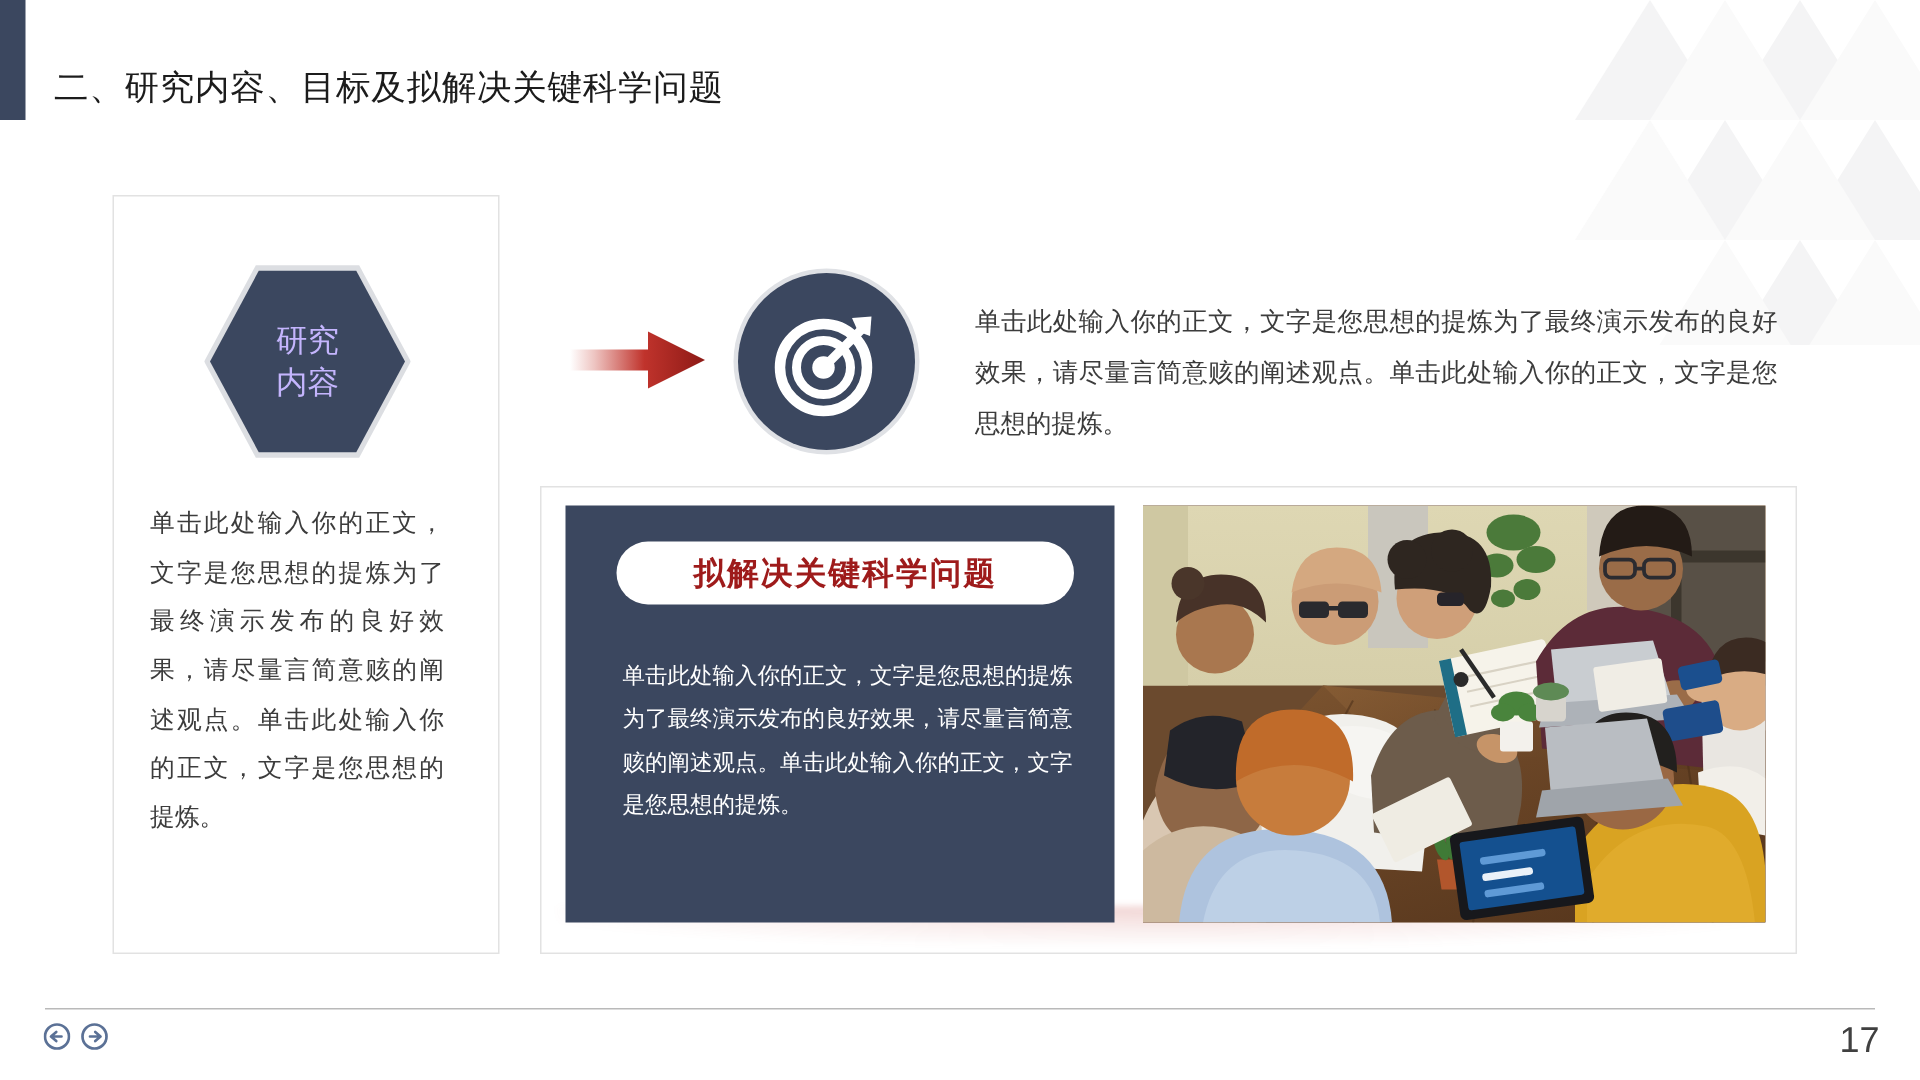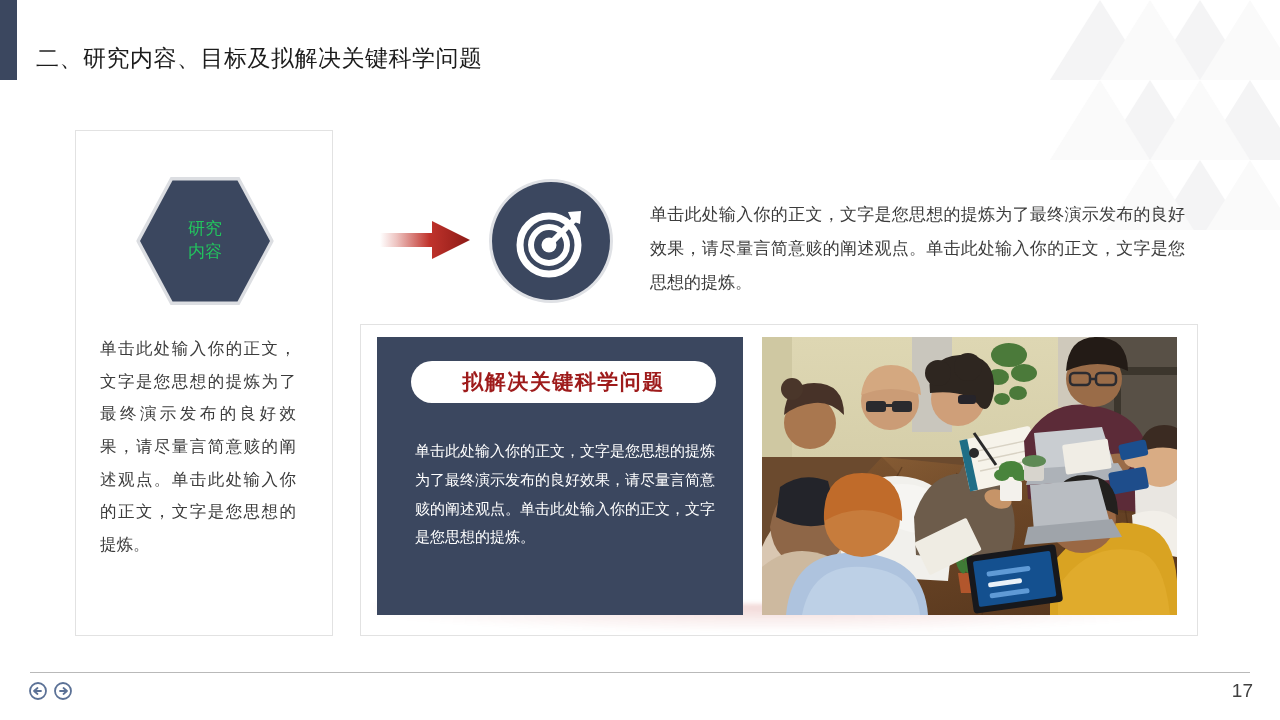--- a/index.html
+++ b/index.html
@@ -74,22 +74,22 @@
     background: #dcdee2;
     transform: scale(1.06);
   }
   .hex-body {
     background: #3b475f;
     display: flex;
     align-items: center;
     justify-content: center;
   }
   #hex-label {
-    color: #22c55e;
-    font-size: 17px;
+    color: #c4b5fd;
+    font-size: 21px;
     line-height: 1.35;
     text-align: center;
     font-family: "Liberation Serif", "DejaVu Serif", serif;
     white-space: pre-line;
   }
   #left-body-text {
     position: absolute;
     left: 100px;
     top: 333px;
     width: 196px;
@@ -232,21 +232,21 @@
     left: 29px;
     top: 682px;
     display: flex;
     gap: 7px;
   }
   .nav-btn { width: 18px; height: 18px; display: block; }
   #page-number {
     position: absolute;
     right: 27px;
     top: 680px;
-    font-size: 19px;
+    font-size: 24px;
     color: #404040;
     font-family: "Liberation Sans", "DejaVu Sans", sans-serif;
   }
 </style>
 </head>
 <body>
 
 <svg id="tri-pattern" viewBox="0 0 240 230">
   <g fill="#f4f4f5">
     <polygon points="60,0 110,80 10,80"></polygon>

